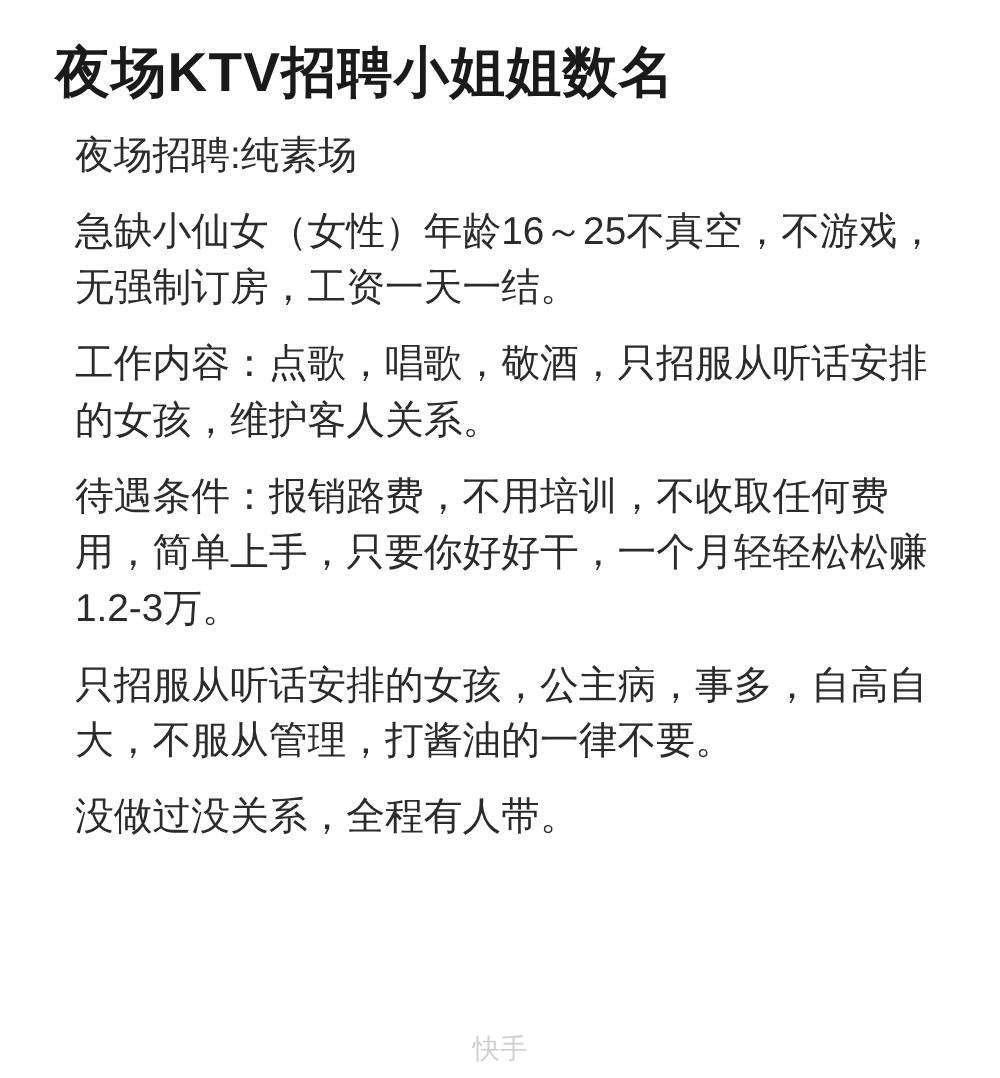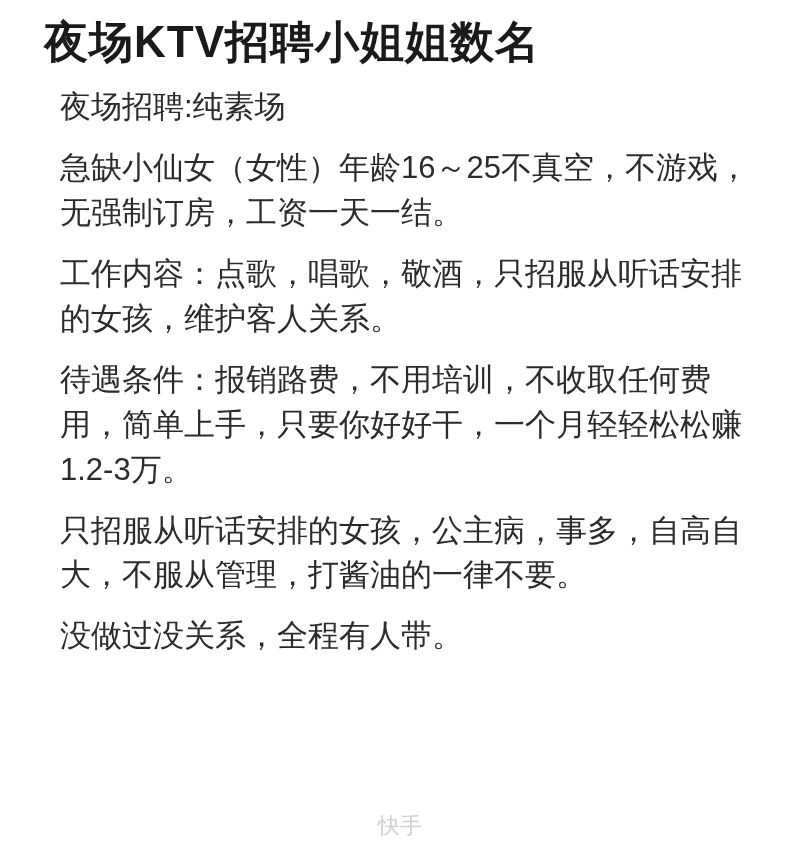--- a/index.html
+++ b/index.html
@@ -20,38 +20,38 @@
     background: #ffffff;
     box-sizing: border-box;
     padding: 8px 18px 0 44px;
   }
   .title {
     font-size: 44px;
     font-weight: bold;
     color: #1a1a1a;
     letter-spacing: 1px;
     line-height: 1.25;
-    margin: 6px 0 6px 0;
+    margin: 23px 0 6px 0;
     white-space: nowrap;
   }
   .body-text {
     font-size: 31px;
     color: #2b2b2b;
     line-height: 1.45;
     letter-spacing: 0px;
   }
   .para {
     margin: 16px;
     padding: 0;
   }
   .watermark {
     position: absolute;
     left: 50%;
     transform: translateX(-50%);
-    bottom: 21px;
+    bottom: 8px;
     font-size: 24px;
     color: #c9c9c9;
     white-space: nowrap;
     display: flex;
     align-items: center;
     gap: 6px;
   }
   .watermark .wm-logo {
     font-size: 22px;
     color: #d0d0d0;

